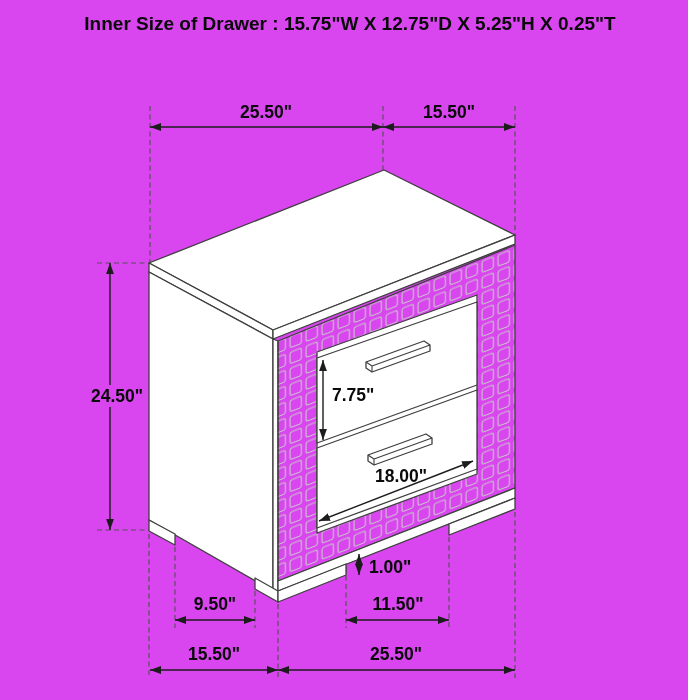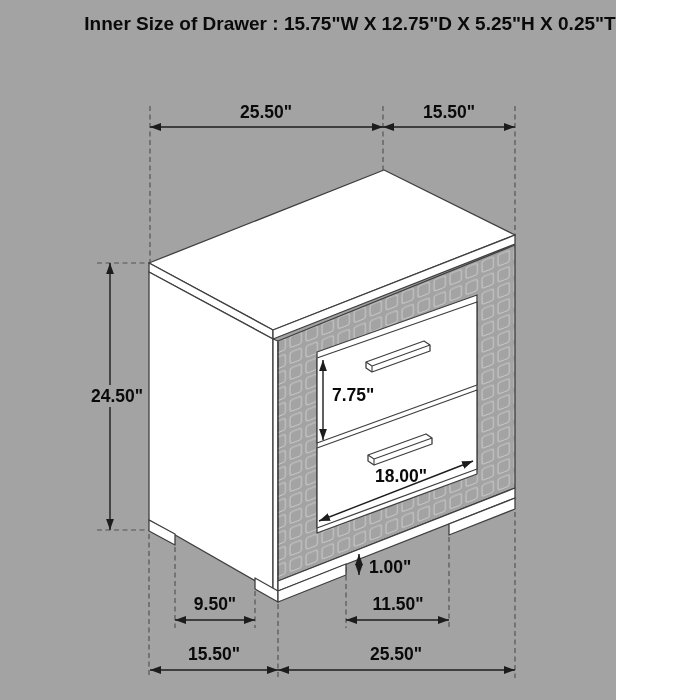--- a/index.html
+++ b/index.html
@@ -1,16 +1,16 @@
 <!DOCTYPE html>
 <html><head>
 <meta charset="utf-8">
 <style>
   html,body{margin:0;padding:0;background:#ffffff;width:700px;height:700px;overflow:hidden;}
-  .canvas{position:relative;width:616px;height:700px;background:#a3a3a3;font-family:"Liberation Sans",sans-serif;}
+  .canvas{position:relative;width:688px;height:700px;background:#d946ef;font-family:"Liberation Sans",sans-serif;}
   svg{display:block;}
   .title-text{font:bold 19px "Liberation Sans",sans-serif;fill:#0a0a0a;}
   .dim-text{font:bold 17.5px "Liberation Sans",sans-serif;fill:#0a0a0a;}
   .dimline{stroke:#1c1c1c;stroke-width:1.4;fill:none;}
   .ext{stroke:#555;stroke-width:1.2;fill:none;stroke-dasharray:5 3.5;}
   .oline{fill:#ffffff;stroke:#3f3f3f;stroke-width:1.3;stroke-linejoin:round;}
   .iline{fill:none;stroke:#3f3f3f;stroke-width:1.1;stroke-linejoin:round;}
   .tex{stroke:#3f3f3f;stroke-width:1.3;stroke-linejoin:round;}
 </style>
 </head>

